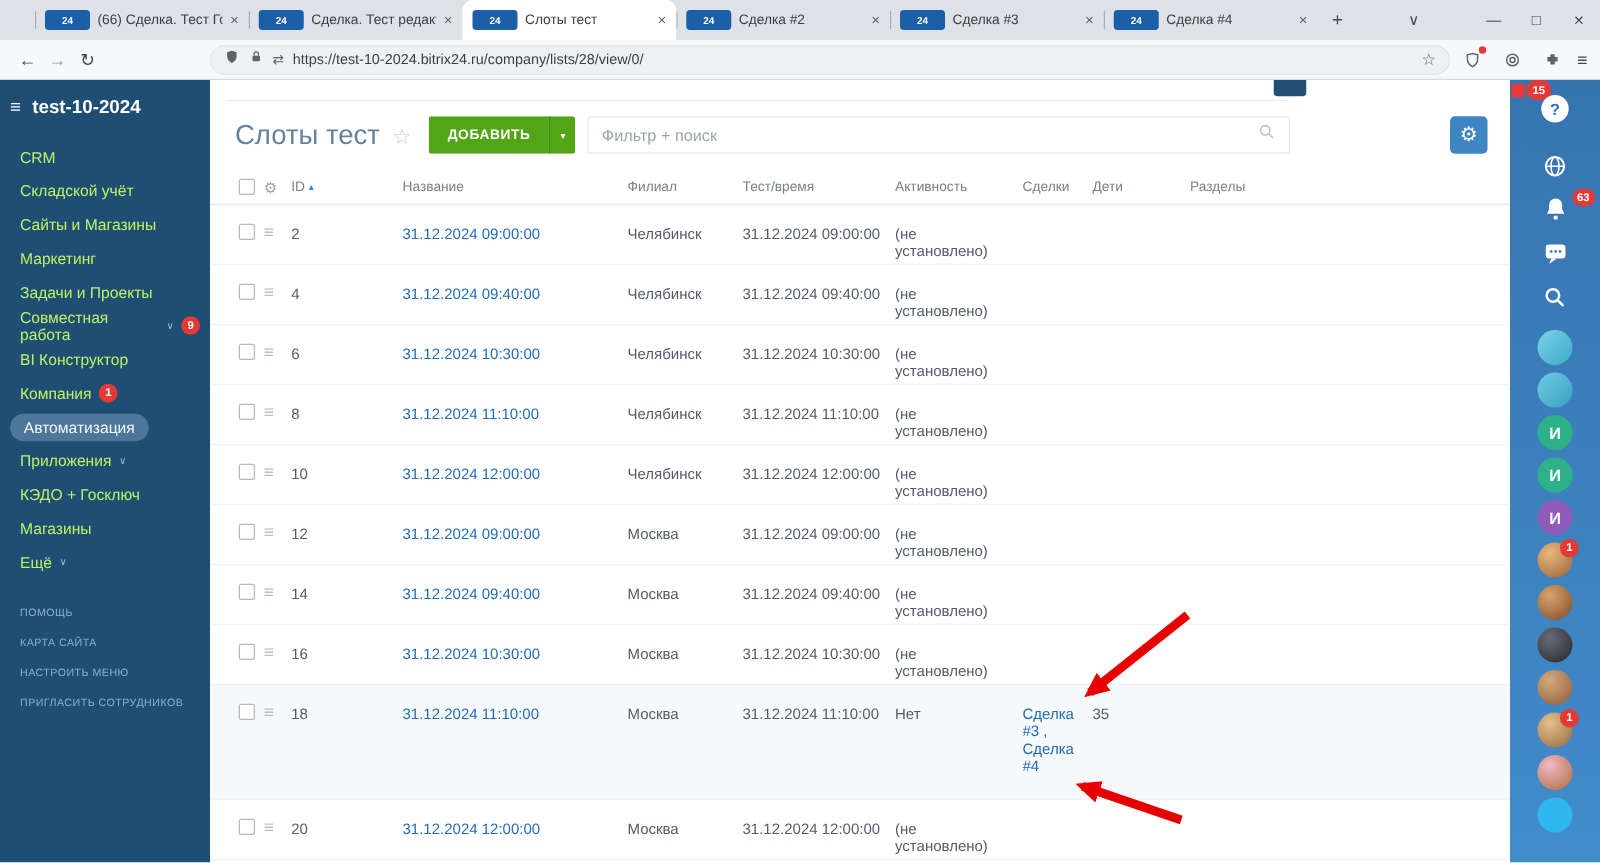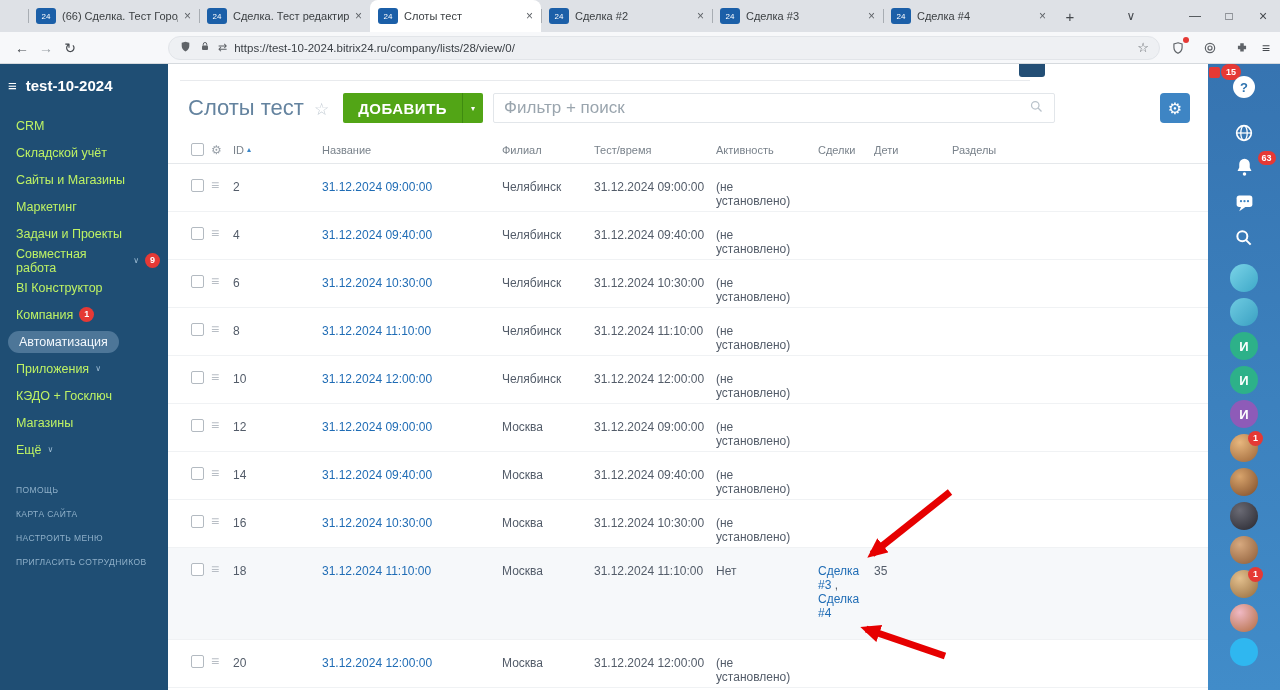--- a/index.html
+++ b/index.html
@@ -7,21 +7,21 @@
   html,body{width:1280px;height:690px;overflow:hidden}
   body{font-family:"Liberation Sans",sans-serif;background:#fff;position:relative}
   a{text-decoration:none;cursor:pointer}
 
   
   .tabstrip{position:absolute;top:0;left:0;width:1280px;height:32px;background:#dee1e6}
   .tabs{position:absolute;left:28px;top:0;height:32px;display:flex}
   .tab{width:171px;height:32px;display:flex;align-items:center;gap:6px;padding:0 8px;font-size:11px;color:#3c4043;position:relative}
   .tab:not(.active)::before{content:"";position:absolute;left:0;top:9px;bottom:9px;width:1px;background:#a8adb3}
   .tab.active{background:#fff;border-radius:8px 8px 0 0;z-index:2}
-  .favicon{width:20px;height:16px;border-radius:3px;background:#1b5fa8;color:#fff;font-size:8px;font-weight:normal;display:flex;align-items:center;justify-content:center;flex:none}
+  .favicon{width:36px;height:16px;border-radius:3px;background:#1b5fa8;color:#fff;font-size:8px;font-weight:bold;display:flex;align-items:center;justify-content:center;flex:none}
   .tab-title{flex:1;white-space:nowrap;overflow:hidden}
   .tab-close{flex:none;font-size:12px;color:#5f6368}
   .newtab{position:absolute;left:1058px;top:5px;width:24px;height:24px;text-align:center;line-height:24px;font-size:15px;color:#45494e}
   .wc{position:absolute;top:0;width:30px;height:32px;line-height:32px;text-align:center;font-size:12px;color:#45494e}
 
   .navbar{position:absolute;top:32px;left:0;width:1280px;height:32px;background:#f7f8fa;border-bottom:1px solid #d6dade;display:flex;align-items:center;padding:0 10px}
   .nav-icon{width:24px;text-align:center;font-size:14px;color:#45494e;flex:none}
   .nav-icon.dim{color:#9aa0a6}
   .urlbar{flex:1;height:24px;background:#eef0f3;border:1px solid #e2e5e9;border-radius:12px;display:flex;align-items:center;gap:7px;padding:0 10px;margin:0 6px 0 86px}
   .url-text{flex:1;font-size:11.5px;color:#3a3f45;white-space:nowrap;overflow:hidden}
@@ -50,24 +50,24 @@
   .sb-foot-link{font-size:8.5px;letter-spacing:.4px;color:#8fb0c9;margin-bottom:14px;cursor:pointer}
 
   
   .main{width:1040px;flex:none;background:#fff;position:relative}
   .top-line{position:absolute;left:12px;top:16px;width:850px;height:1px;background:#e8eaed}
   .top-widget{position:absolute;left:851px;top:0;width:26px;height:13px;background:#234e75;border-radius:0 0 3px 3px}
   .page-head{position:absolute;left:0;top:16px;width:1040px;height:56px;display:flex;align-items:center;padding:0 18px 0 20px}
   .page-title{font-size:22px;color:#64839f}
   .title-star{font-size:17px;color:#c3ccd4;margin:2px 0 0 10px}
   .add-btn{display:flex;margin-left:14px;height:30px;border-radius:2px;overflow:hidden;cursor:pointer}
-  .add-main{background:#52a516;color:#fff;font-size:15px;font-weight:bold;letter-spacing:.5px;display:flex;align-items:center;padding:0 15px}
+  .add-main{background:#52a516;color:#fff;font-size:11px;font-weight:bold;letter-spacing:.5px;display:flex;align-items:center;padding:0 15px}
   .add-caret{background:#52a516;border-left:1px solid #3f8b10;color:#fff;width:21px;display:flex;align-items:center;justify-content:center;font-size:8px}
   .filter{margin-left:10px;width:562px;height:30px;border:1px solid #e2e6ea;border-radius:2px;background:#fff;display:flex;align-items:center;padding:0 10px}
-  .filter input{flex:1;border:none;outline:none;font-size:17px;color:#6d28d9;background:transparent;font-family:"Liberation Sans",sans-serif}
+  .filter input{flex:1;border:none;outline:none;font-size:13px;color:#6d28d9;background:transparent;font-family:"Liberation Sans",sans-serif}
   .filter input::placeholder{color:#9aa5ae}
   .spacer{flex:1}
   .gear-btn{width:30px;height:30px;border-radius:4px;background:#3e85c4;color:#fff;display:flex;align-items:center;justify-content:center;font-size:16px;cursor:pointer}
 
   
   .grid{display:grid;grid-template-columns:20px 22px 89px 180px 92px 122px 102px 56px 78px 1fr;padding-left:23px}
   .thead{position:absolute;top:72px;left:0;width:1040px;height:28px;align-items:center;border-bottom:1px solid #e5e8eb;font-size:11px;color:#79828b}
   .thead .hcell{display:flex;align-items:center;gap:3px}
   .th-gear{color:#9aa2aa;font-size:12px}
   .sort{color:#3c87c8;font-size:8px}

